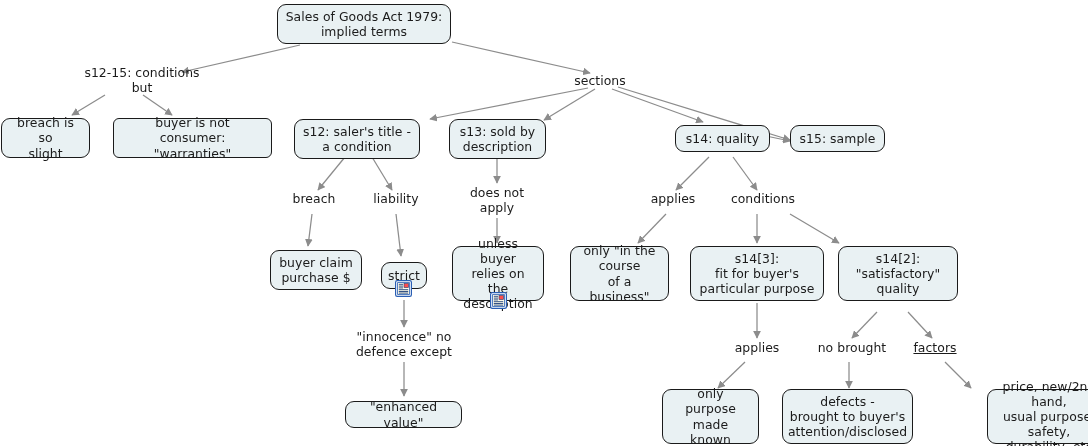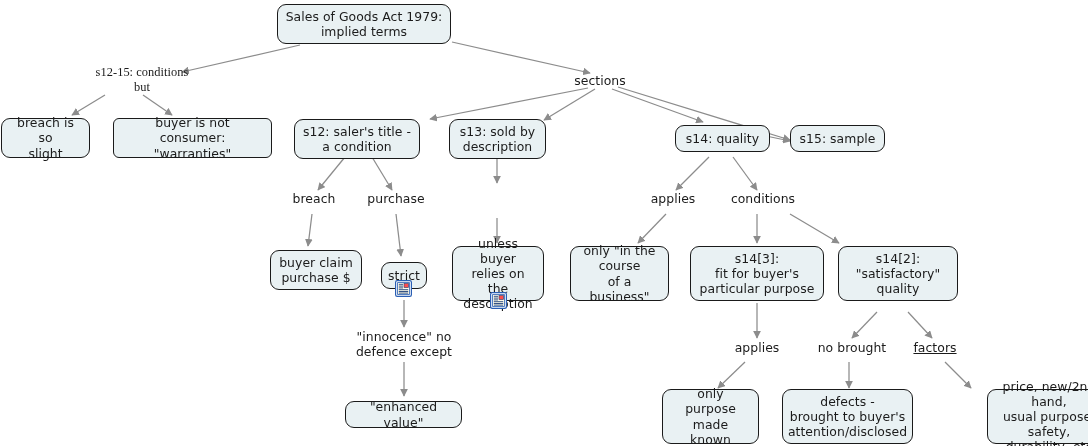--- a/index.html
+++ b/index.html
@@ -133,21 +133,21 @@
 
       <path d="M 849 362 L 849 388"></path>
 
       <path d="M 945 362 L 971 388"></path>
     </g>
   </svg>
 
   <div class="node" style="left:277px; top:4px; width:174px; height:40px;">Sales of Goods Act 1979:
 implied terms</div>
 
-  <div class="linklabel" style="left:54px; top:64px; width:176px; height:32px;font-family:Liberation Serif, serif;">s12-15: conditions
+  <div class="linklabel" style="left:54px; top:64px; width:176px; height:32px;">s12-15: conditions
 but</div>
 
   <div class="node" style="left:1px; top:118px; width:89px; height:40px;">breach is so
 slight</div>
 
   <div class="node" style="left:113px; top:118px; width:159px; height:40px;border-radius:6px;">buyer is not consumer:
 "warranties"</div>
 
   <div class="linklabel" style="left:560px; top:73px; width:80px; height:16px;">sections</div>
 
@@ -156,22 +156,24 @@
 
   <div class="node" style="left:449px; top:119px; width:97px; height:40px;">s13: sold by
 description</div>
 
   <div class="node" style="left:675px; top:125px; width:95px; height:27px;">s14: quality</div>
 
   <div class="node" style="left:790px; top:125px; width:95px; height:27px;text-align:right;">s15: sample</div>
 
   <div class="linklabel" style="left:283px; top:191px; width:62px; height:16px;">breach</div>
 
-  <div class="linklabel" style="left:365px; top:191px; width:62px; height:16px;">purchase</div>
-
+  <div class="linklabel" style="left:365px; top:191px; width:62px; height:16px;">liability</div>
+
+  <div class="linklabel" style="left:461px; top:184px; width:72px; height:32px;">does not
+apply</div>
 
   <div class="linklabel" style="left:642px; top:191px; width:62px; height:16px;">applies</div>
 
   <div class="linklabel" style="left:725px; top:191px; width:76px; height:16px;">conditions</div>
 
   <div class="node" style="left:270px; top:250px; width:92px; height:40px;">buyer claim
 purchase $</div>
 
   <div class="node" style="left:381px; top:262px; width:46px; height:27px;">strict</div>
   <span class="resource-icon" style="left:395px; top:280px;">

